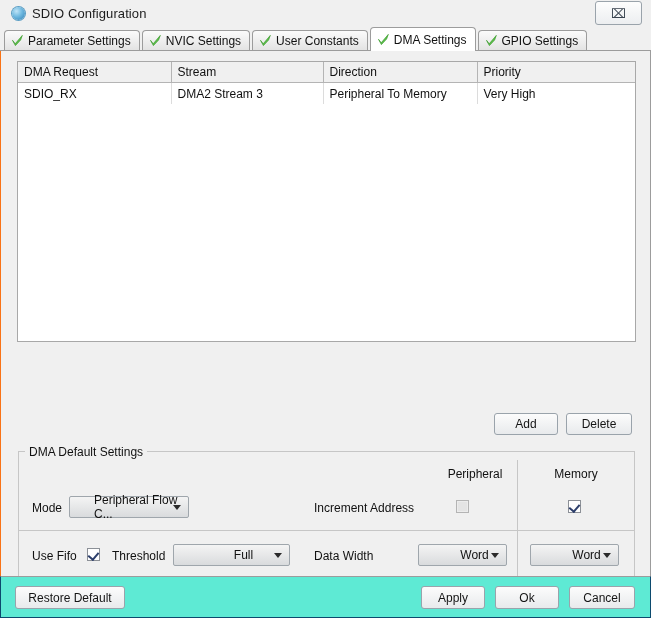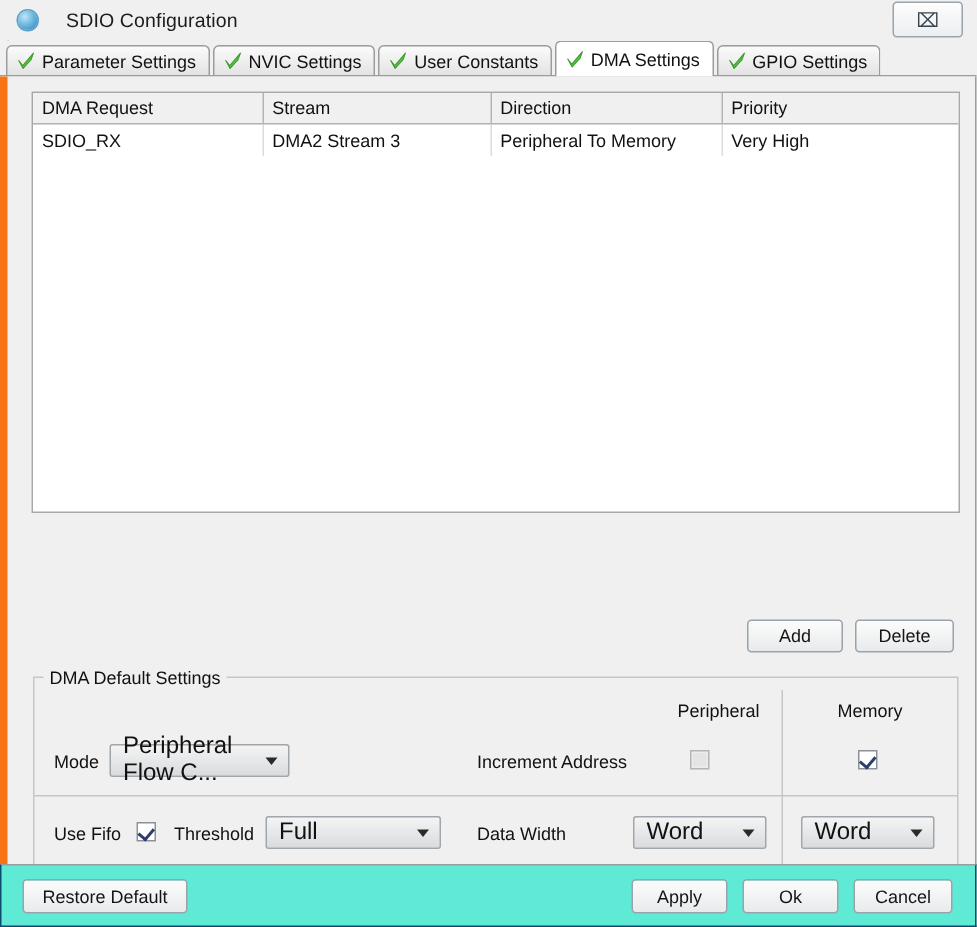--- a/index.html
+++ b/index.html
@@ -21,21 +21,20 @@
   .bleed.b2{top:258px;height:26px;}
   .bleed-line{position:absolute;left:5px;top:0;bottom:0;width:1px;background:#7a7a7a;z-index:1;}
 
   
   .titlebar{
     position:relative;z-index:2;
     height:27px;flex:0 0 27px;
     background:#f0f0f0;
     display:flex;align-items:center;
     padding-left:12px;
-    gap:12px;
   }
   .title-ico{
     width:13px;height:13px;border-radius:50%;
     background:radial-gradient(circle at 35% 32%,#bfe4f7 0%,#6fb9e0 45%,#2f7fb5 100%);
     box-shadow:0 0 0 1px #5b9ec4;
     margin-right:7px;flex:0 0 auto;
   }
   .title-txt{font-size:13px;color:#1c1c1c;letter-spacing:.1px;}
   .close-btn{
     position:absolute;right:9px;top:1px;
@@ -78,21 +77,21 @@
   .chk{
     width:13px;height:13px;flex:0 0 13px;position:relative;
   }
   .chk svg{display:block;}
 
   
   .content{
     position:relative;z-index:2;
     flex:1 1 auto;
     background:#f0f0f0;
-    border-left:5px solid #f97316;
+    border-left:1px solid #f97316;
     border-right:1px solid #9c9c9c;
     box-sizing:border-box;
     padding:0;
   }
 
   
   .tablewrap{
     position:absolute;left:16px;top:10px;width:619px;height:281px;
     border:1px solid #a8a8a8;
     background:#fff;
@@ -145,22 +144,23 @@
 
   .lbl{position:absolute;font-size:12px;color:#111;white-space:nowrap;}
 
   
   .dd{
     position:absolute;
     border:1px solid #9fa6ac;border-radius:2px;
     background:linear-gradient(#f4f4f4,#d9dbdd);
     box-sizing:border-box;
     display:flex;align-items:center;
-    font-size:16px;color:#111;
-    padding-left:8px;
+    font-size:12px;color:#111;
+    padding-left:24px;
+    justify-content:center;
   }
   .dd .arw{
     position:absolute;right:7px;top:50%;margin-top:-2px;
     width:0;height:0;
     border-left:4px solid transparent;
     border-right:4px solid transparent;
     border-top:5px solid #2a2a2a;
   }
 
   

